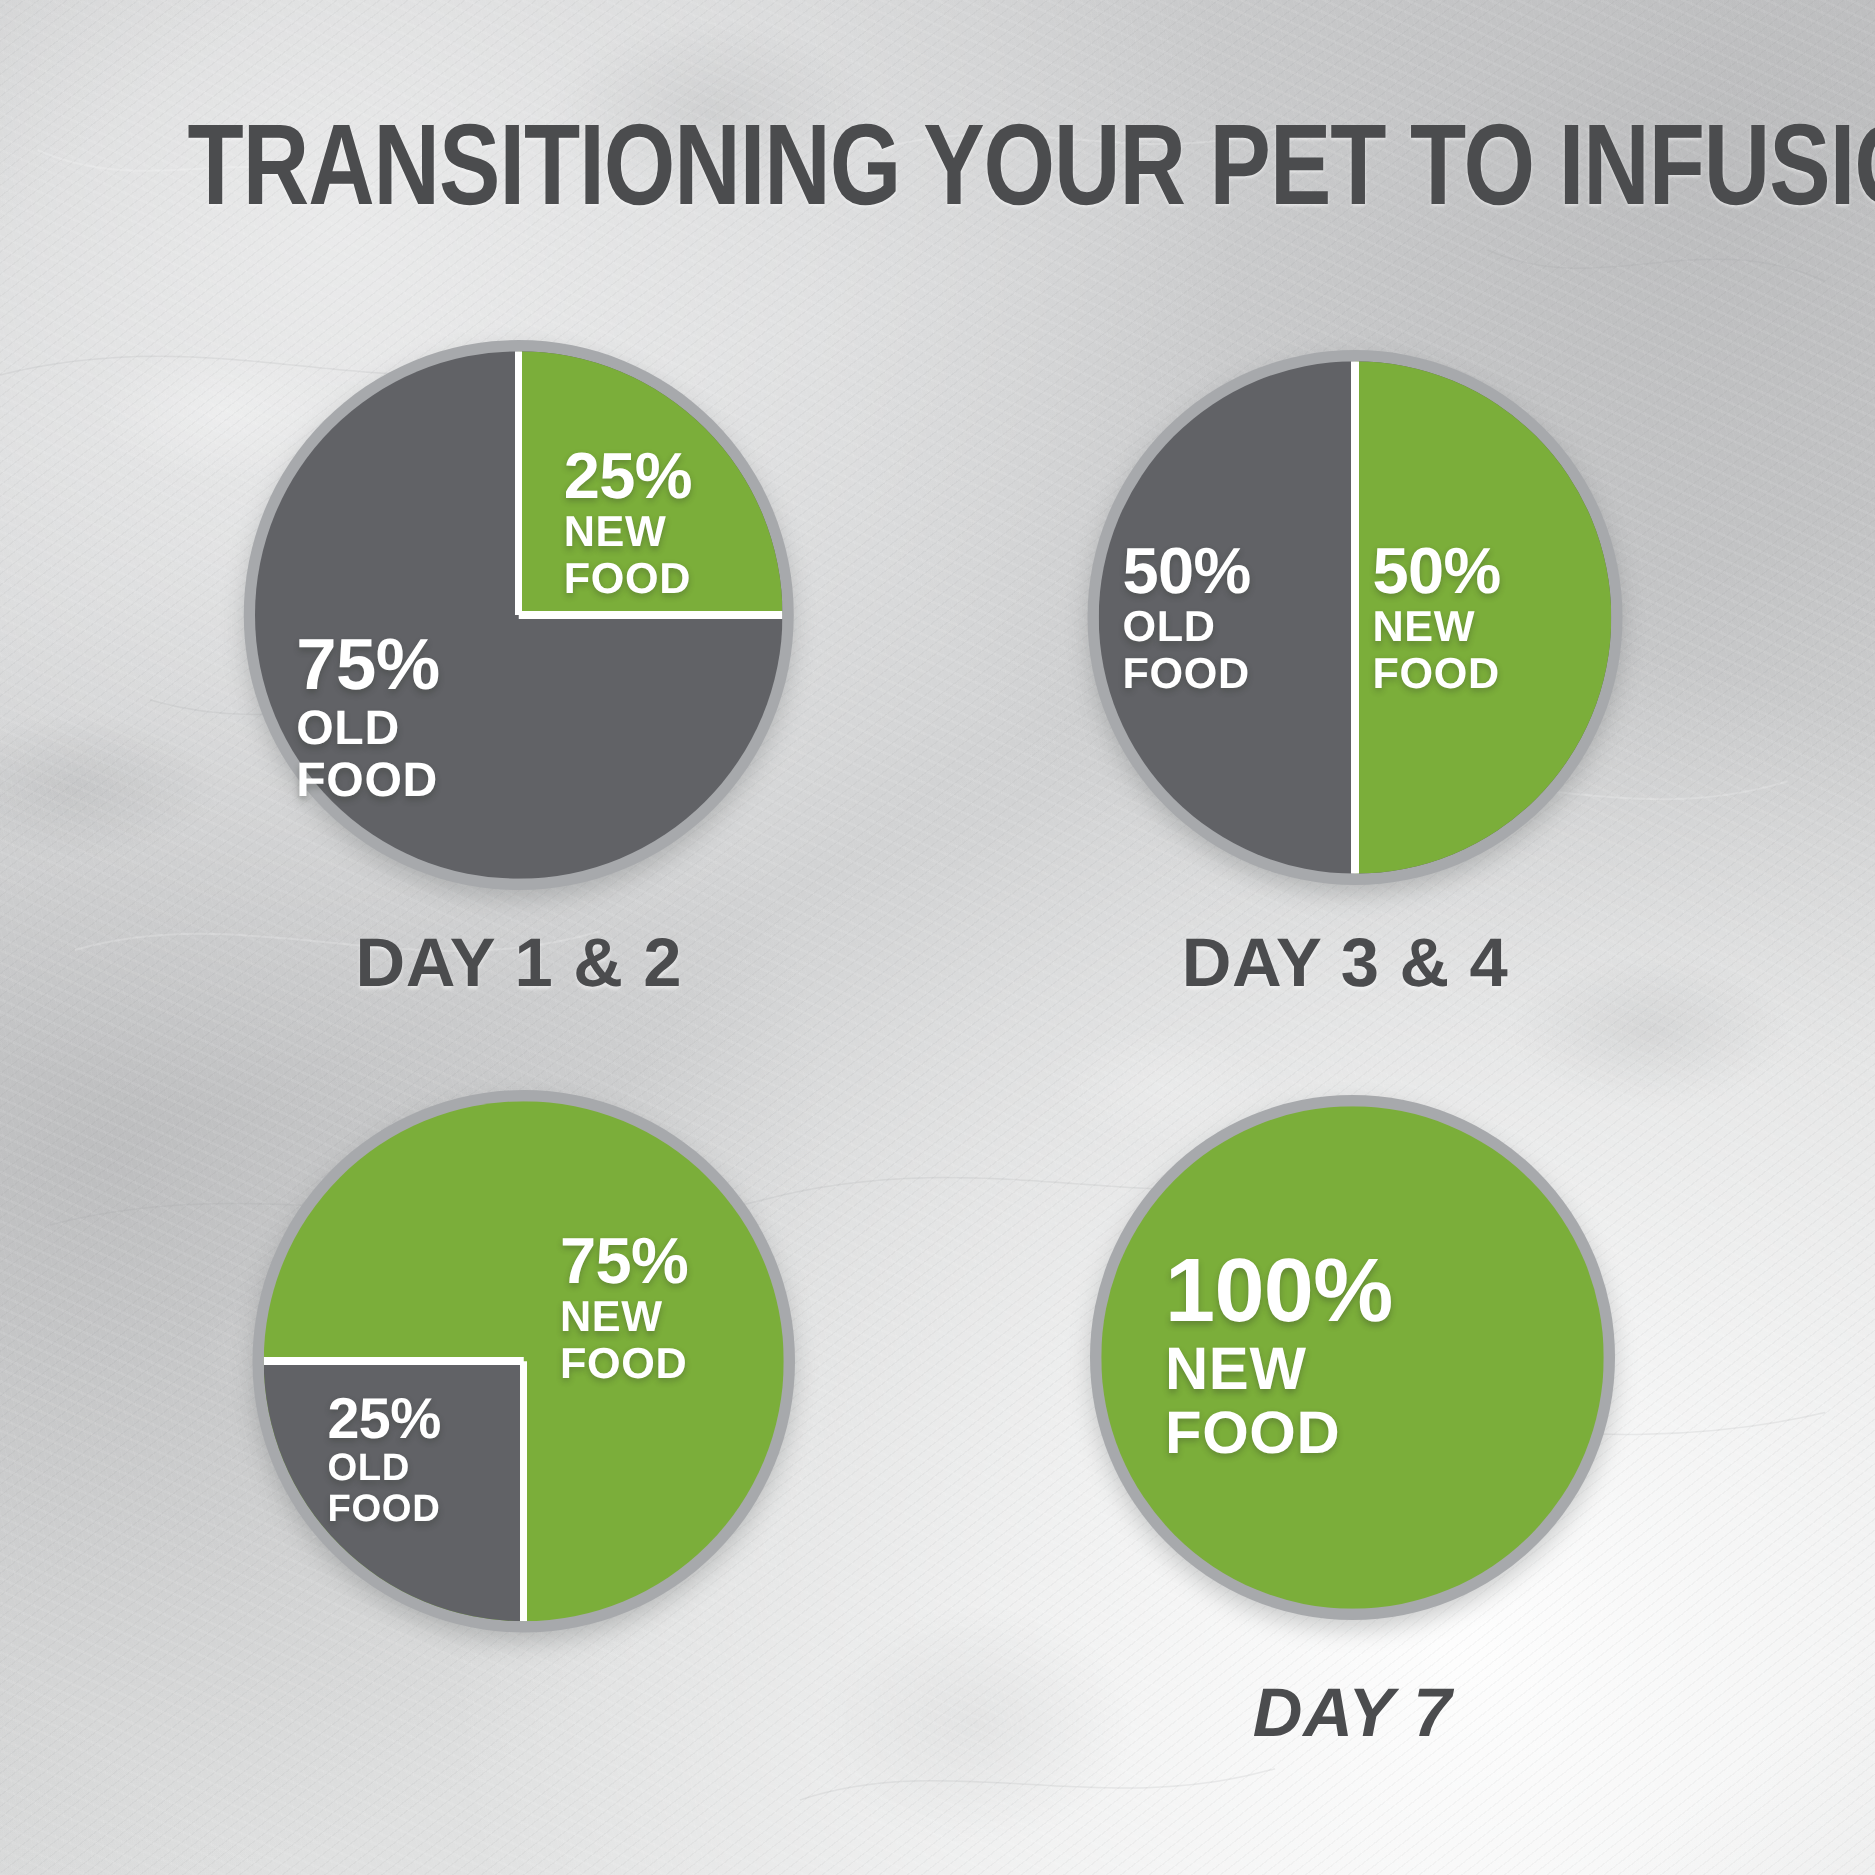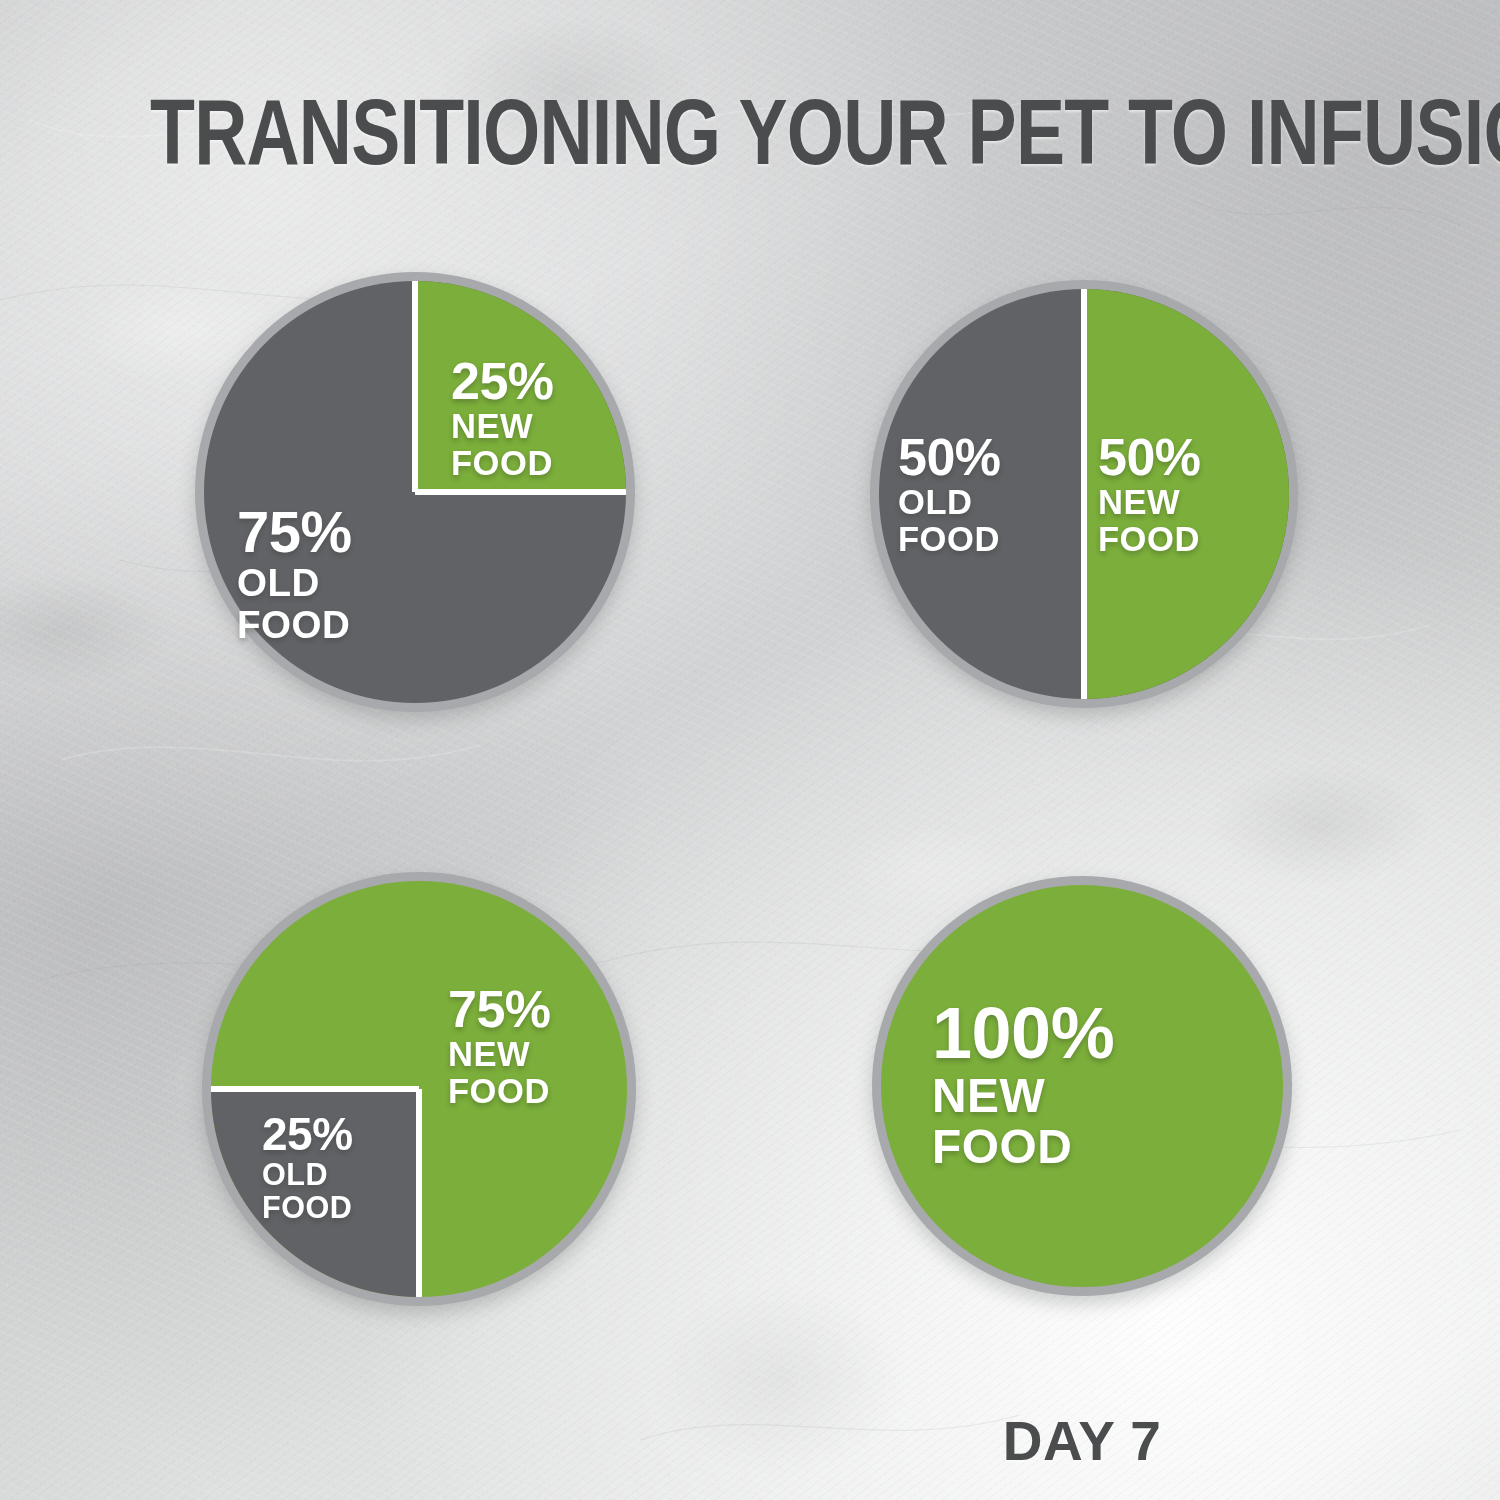--- a/index.html
+++ b/index.html
@@ -184,40 +184,42 @@
         <span class="l1">NEW</span>
         <span class="l2">FOOD</span>
       </div>
       <div class="wedge-label" style="left:42px; top:232px; width:190px; font-size:58px;">
         <span class="pct">75%</span>
         <span class="l1">OLD</span>
         <span class="l2">FOOD</span>
       </div>
     </div>
   </div>
+  <div class="day-label" style="left:195px; top:738px; width:440px;">DAY 1 &amp; 2</div>
 
   <div class="pie-cell" style="left:870px; top:280px;">
     <div class="pie" style="width:428px;height:428px;">
       <div class="pie-inner" style="inset:9px;">
         <div class="slice" style="background:#616266;"></div>
         <div class="slice" style="background:#7bae3a; clip-path: polygon(50% 0%, 100% 0%, 100% 100%, 50% 100%);"></div>
         <div class="slice" style="background: linear-gradient(to right, transparent 0, transparent calc(50% - 3px), #fff calc(50% - 3px), #fff calc(50% + 3px), transparent calc(50% + 3px));"></div>
       </div>
       <div class="wedge-label" style="left:28px; top:152px; width:175px; font-size:52px;">
         <span class="pct">50%</span>
         <span class="l1">OLD</span>
         <span class="l2">FOOD</span>
       </div>
       <div class="wedge-label" style="left:228px; top:152px; width:175px; font-size:52px;">
         <span class="pct">50%</span>
         <span class="l1">NEW</span>
         <span class="l2">FOOD</span>
       </div>
     </div>
   </div>
+  <div class="day-label" style="left:862px; top:738px; width:428px;">DAY 3 &amp; 4</div>
 
   <div class="pie-cell" style="left:202px; top:872px;">
     <div class="pie" style="width:434px;height:434px;">
       <div class="pie-inner" style="inset:9px;">
 
         <div class="slice" style="background:#7bae3a;"></div>
 
         <div class="slice" style="background:#616266; clip-path: polygon(50% 50%, 50% 100%, 0% 100%, 0% 50%);"></div>
         <div class="slice" style="background:
                linear-gradient(to right, transparent 0, transparent calc(50% - 3px), #fff calc(50% - 3px), #fff calc(50% + 3px), transparent calc(50% + 3px)) bottom left / 100% 50% no-repeat,
@@ -241,15 +243,15 @@
       <div class="pie-inner" style="inset:9px;">
         <div class="slice" style="background:#7bae3a;"></div>
       </div>
       <div class="wedge-label" style="left:60px; top:122px; width:300px; font-size:72px;">
         <span class="pct">100%</span>
         <span class="l1">NEW</span>
         <span class="l2">FOOD</span>
       </div>
     </div>
   </div>
-  <div class="day-label" style="left:872px; top:1409px; width:420px;">DAY 7</div>
+  <div class="day-label" style="left:872px; top:1338px; width:420px;font-style:italic;">DAY 7</div>
 
 </div>
 
 </body></html>

